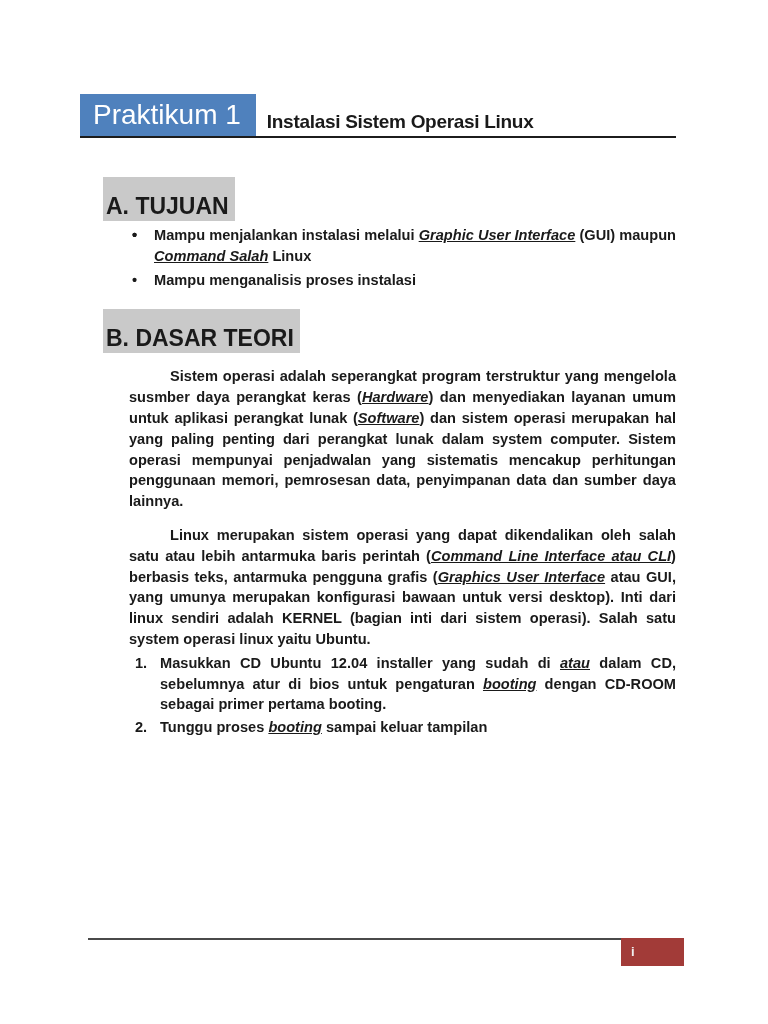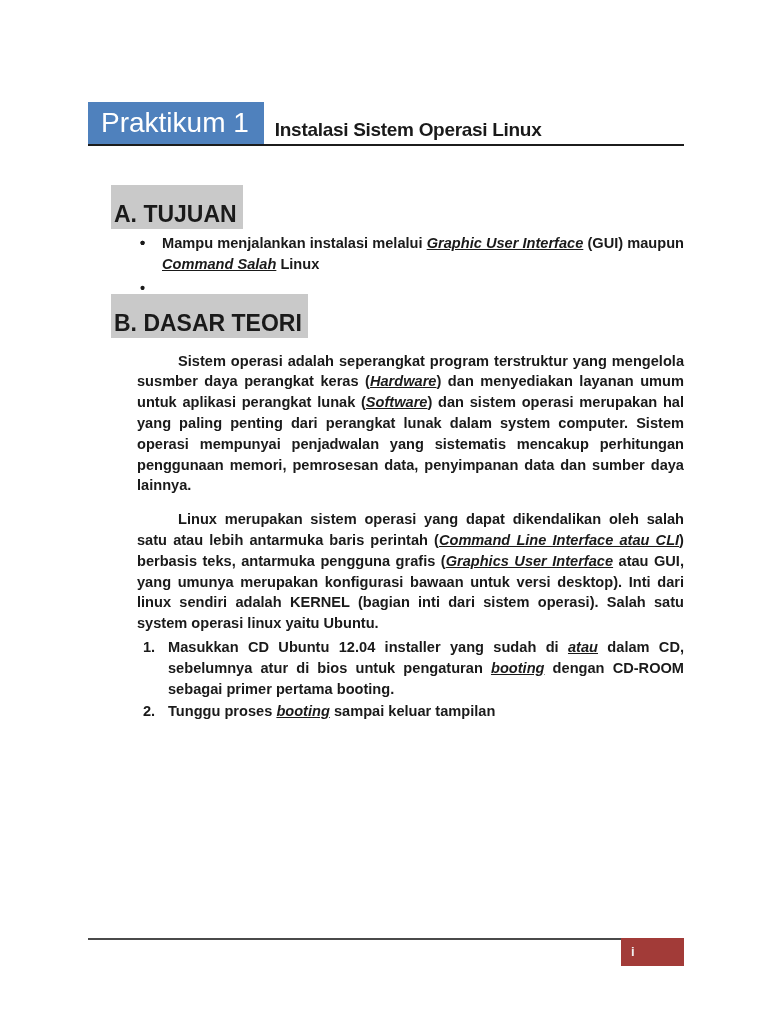--- a/index.html
+++ b/index.html
@@ -13,21 +13,21 @@
   html,body{margin:0;padding:0;}
   body{
     width:768px;height:1024px;
     background:#ffffff;
     font-family:"Liberation Sans", sans-serif;
     color:var(--ink);
     position:relative;
     overflow:hidden;
   }
   .page{position:absolute;inset:0;}
-  .content{position:absolute;left:88px;width:596px;top:0;margin-top:8px;}
+  .content{position:absolute;left:80px;width:596px;top:0;}
 
   
   .header-row{
     margin-top:94px;
     display:flex;
     align-items:flex-end;
     border-bottom:2px solid var(--rule-dark);
   }
   .badge{
     background:var(--accent-blue);
@@ -139,20 +139,21 @@
       <ul class="bullets bodytext">
         <li>
           <span class="marker">•</span>
         </li>
         <li>
           <span class="marker">•</span>
           <span><span>Mampu menjalankan instalasi melalui </span><span class="it">Graphic User Interface</span><span> (GUI) maupun </span><span class="it">Command Salah</span><span> Linux</span></span>
         </li>
         <li>
           <span class="marker">•</span>
+          <span><span>Mampu menganalisis proses instalasi</span></span>
         </li>
       </ul>
     </section>
 
     <section>
       <h2 class="sec-heading b">B. DASAR TEORI</h2>
       <p class="para p1 bodytext"><span>Sistem operasi adalah seperangkat program terstruktur yang mengelola susmber daya perangkat keras (</span><span class="it">Hardware</span><span>) dan menyediakan layanan umum untuk aplikasi perangkat lunak (</span><span class="it">Software</span><span>) dan sistem operasi merupakan hal yang paling penting dari perangkat lunak dalam system computer. Sistem operasi mempunyai penjadwalan yang sistematis mencakup perhitungan penggunaan memori, pemrosesan data, penyimpanan data dan sumber daya lainnya.</span></p>
       <p class="para p2 bodytext"><span>Linux merupakan sistem operasi yang dapat dikendalikan oleh salah satu atau lebih antarmuka baris perintah (</span><span class="it">Command Line Interface atau CLI</span><span>) berbasis teks, antarmuka pengguna grafis (</span><span class="it">Graphics User Interface</span><span> atau GUI, yang umunya merupakan konfigurasi bawaan untuk versi desktop). Inti dari linux sendiri adalah KERNEL (bagian inti dari sistem operasi). Salah satu system operasi linux yaitu Ubuntu.</span></p>
     </section>
 

